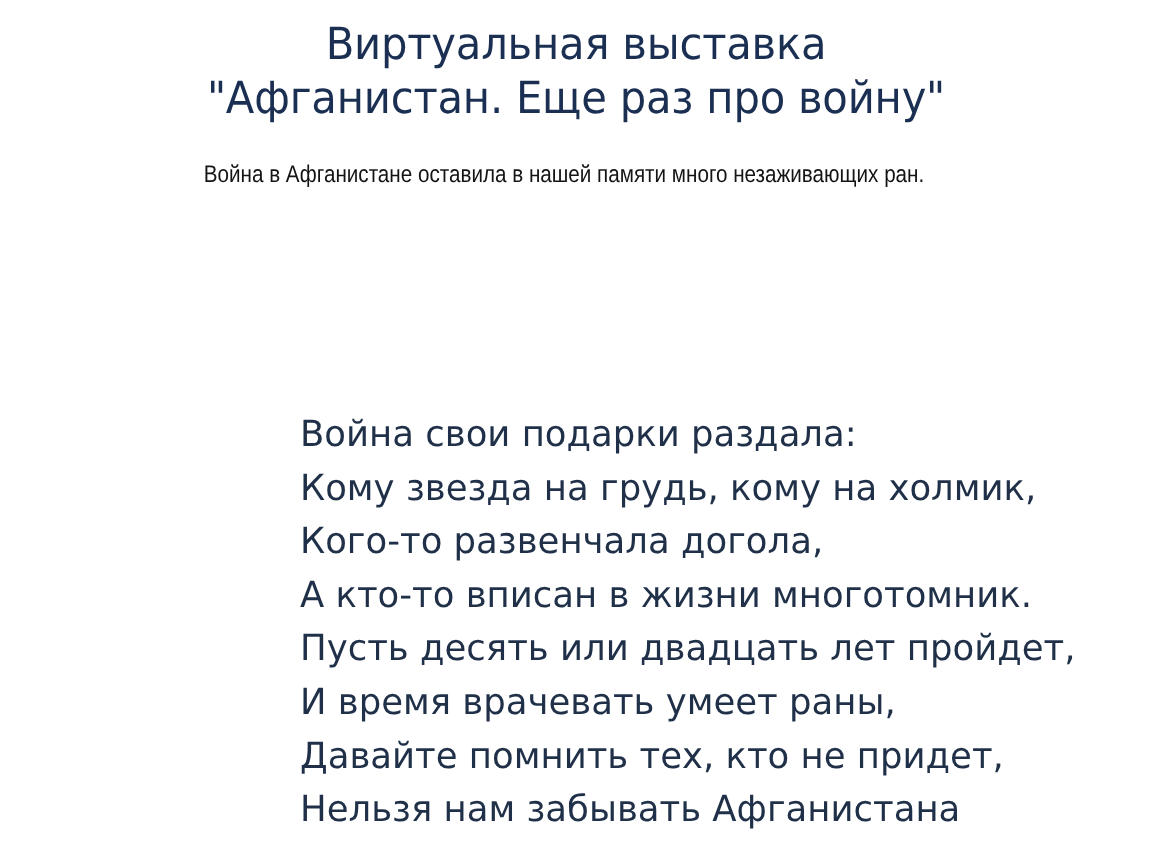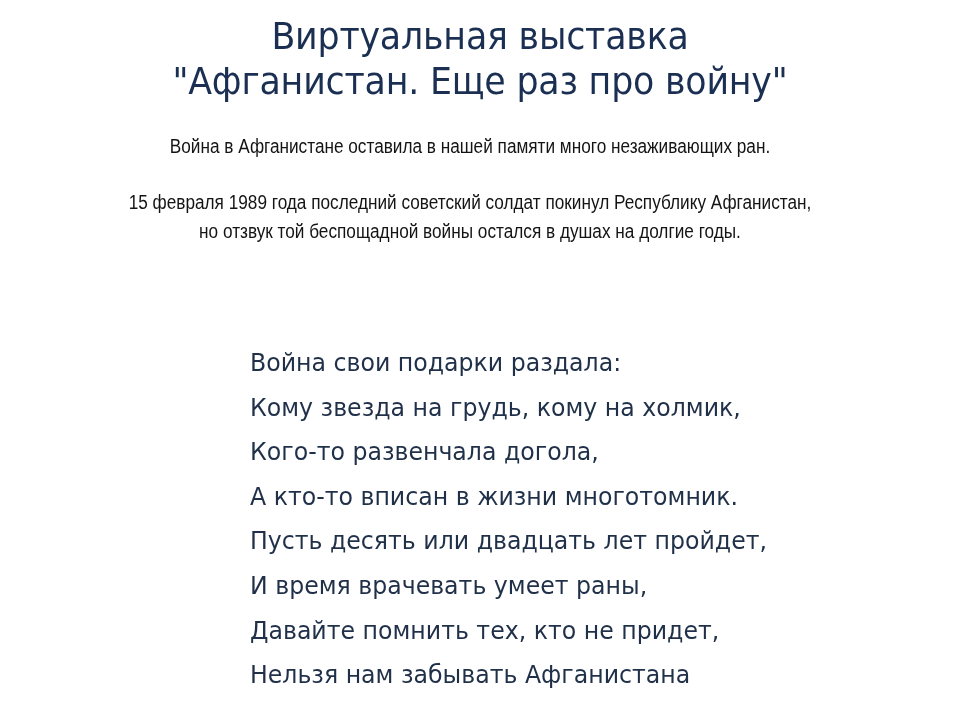--- a/index.html
+++ b/index.html
@@ -71,21 +71,21 @@
 
   
   .poem {
     position: absolute;
     left: 250px;
     top: 341px;
     width: 560px;
     text-align: left;
     color: #1f3048;
     font-family: "DejaVu Sans", "Liberation Sans", sans-serif;
-    font-size: 24px;
+    font-size: 30px;
     font-weight: 400;
     line-height: 44.6px;
   }
   .poem .pln {
     display: block;
     white-space: nowrap;
     transform: scaleX(0.985);
     transform-origin: left center;
   }
 </style>
@@ -96,24 +96,20 @@
 
   <div class="title-block">
     <span class="title-line">Виртуальная  выставка</span>
     <span class="title-line">"Афганистан. Еще раз про войну"</span>
   </div>
 
   <div class="intro intro-1">
     <span class="ln">Война в Афганистане оставила в нашей памяти много незаживающих ран.</span>
   </div>
 
-  <div class="intro intro-2">
-    <span class="ln">15 февраля 1989 года последний советский солдат покинул Республику Афганистан,</span>
-    <span class="ln">но отзвук той беспощадной войны остался в душах на долгие годы.</span>
-  </div>
 
 
   <div class="poem">
     <span class="pln">Война свои подарки раздала:</span>
     <span class="pln">Кому звезда на грудь, кому на холмик,</span>
     <span class="pln">Кого-то развенчала догола,</span>
     <span class="pln">А кто-то вписан в жизни многотомник.</span>
     <span class="pln">Пусть десять или двадцать лет пройдет,</span>
     <span class="pln">И время врачевать умеет раны,</span>
     <span class="pln">Давайте помнить тех, кто не придет,</span>

